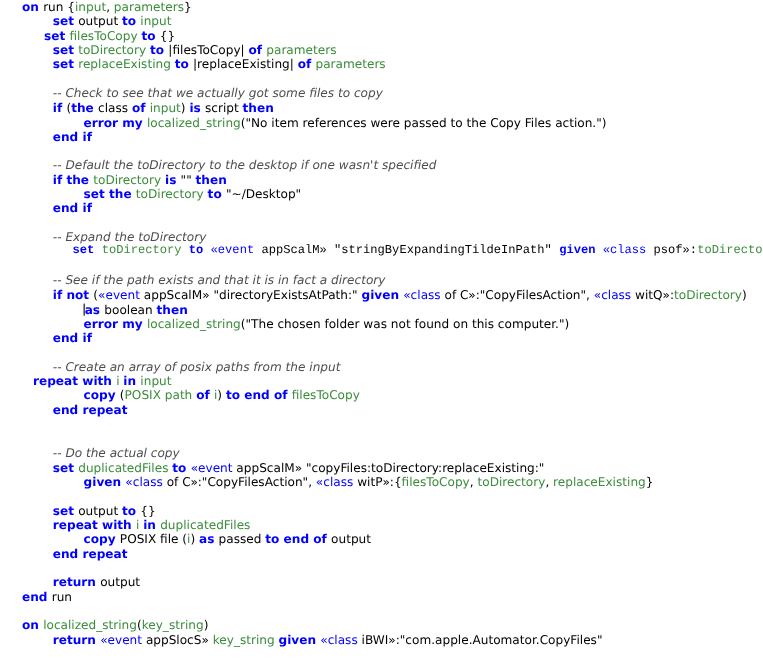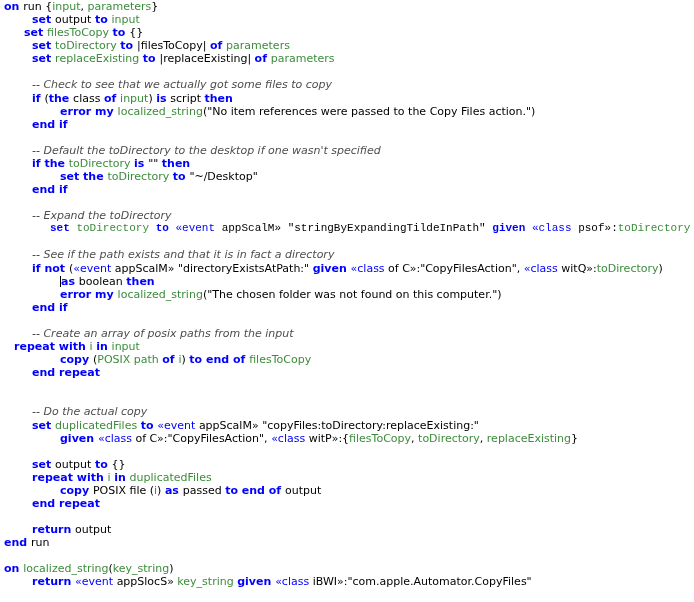--- a/index.html
+++ b/index.html
@@ -10,21 +10,21 @@
     --c-comment:#4d4d4d;
     --c-bg:#ffffff;
   }
   html,body{margin:0;padding:0;}
   body{
     width:694px;height:602px;overflow:hidden;
     background:var(--c-bg);
     font-family:"DejaVu Sans","Liberation Sans",sans-serif;
     font-size:11px;
   }
-  .editor{width:580px;height:602px;cursor:text;}
+  .editor{width:580px;height:602px;cursor:text;margin-left:16px;}
   .line{
     height:13.09px;
     line-height:13.09px;
     white-space:pre;
   }
   .t-k{color:var(--c-keyword);font-weight:bold;}
   .t-b{color:var(--c-raw);}
   .t-v{color:var(--c-var);}
   .t-p{color:var(--c-plain);}
   .t-c{color:var(--c-comment);font-style:italic;}

